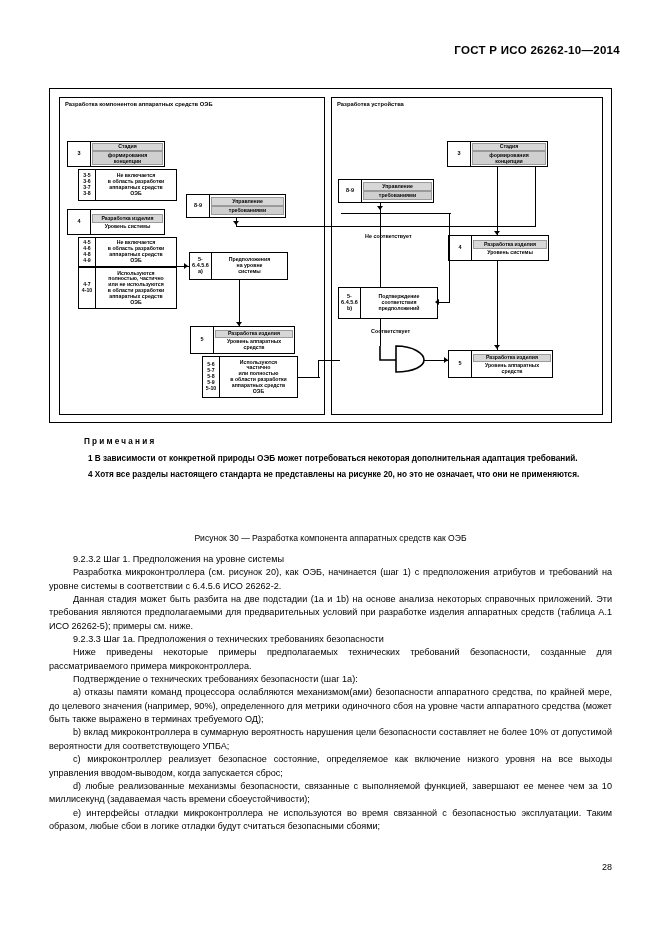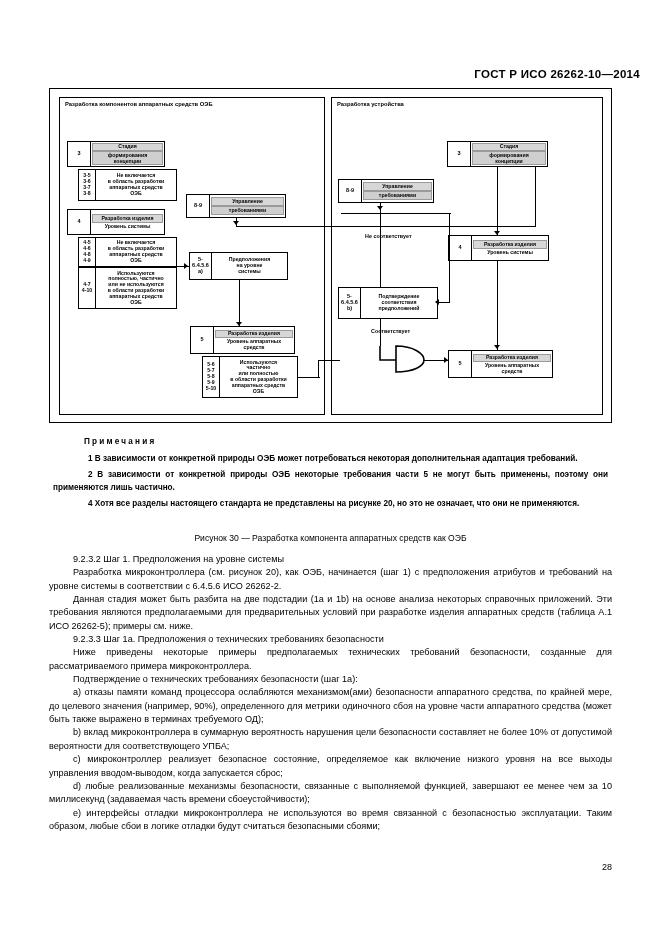--- a/index.html
+++ b/index.html
@@ -5,22 +5,22 @@
   html,body{margin:0;padding:0;}
   body{
     width:661px;height:935px;background:#fff;
     font-family:"Liberation Sans", sans-serif;
     color:#000;position:relative;overflow:hidden;
   }
   .page{position:absolute;left:0;top:0;width:661px;height:935px;}
 
   
   .doc-header{
-    position:absolute;left:0;top:68px;width:661px;
-    text-align:right;padding-right:21px;box-sizing:border-box;
+    position:absolute;left:0;top:44px;width:661px;
+    text-align:right;padding-right:41px;box-sizing:border-box;
     font-size:11.5px;font-weight:bold;letter-spacing:.3px;
   }
 
   
   .figure{
     position:absolute;left:49px;top:88px;width:563px;height:335px;
     border:1px solid #000;box-sizing:border-box;background:#fff;
   }
   .panel{position:absolute;box-sizing:border-box;border:1.6px solid #000;background:#fff;}
   .panel-title{
@@ -282,21 +282,20 @@
       <path d="M30,4 C48,4 58,12 58,18 C58,24 48,30 30,30 L30,4 Z" fill="none" stroke="#000" stroke-width="1.6"></path>
     </svg>
     <div class="ln lnh" style="left:374px;top:271px;width:24px;"></div>
     <div class="arrow-r" style="left:394px;top:268px;"></div>
 
   </div>
 
   <div class="notes">
     <div class="nhead">Примечания</div>
     <p>1 В зависимости от конкретной природы ОЭБ может потребоваться некоторая дополнительная адаптация требований.</p>
-    <p>2 В зависимости от конкретной природы ОЭБ некоторые требования части 5 не могут быть применены, поэтому они применяются лишь частично.</p>
     <p>4 Хотя все разделы настоящего стандарта не представлены на рисунке 20, но это не означает, что они не применяются.</p>
   </div>
 
   <div class="figcap">Рисунок 30 — Разработка компонента аппаратных средств как ОЭБ</div>
 
   <div class="body-text">
     <p>9.2.3.2 Шаг 1. Предположения на уровне системы</p>
     <p>Разработка микроконтроллера (см. рисунок 20), как ОЭБ, начинается (шаг 1) с предположения атрибутов и требований на уровне системы в соответствии с 6.4.5.6 ИСО 26262-2.</p>
     <p>Данная стадия может быть разбита на две подстадии (1a и 1b) на основе анализа некоторых справочных приложений. Эти требования являются предполагаемыми для предварительных условий при разработке изделия аппаратных средств (таблица А.1 ИСО 26262-5); примеры см. ниже.</p>
     <p>9.2.3.3 Шаг 1a. Предположения о технических требованиях безопасности</p>

